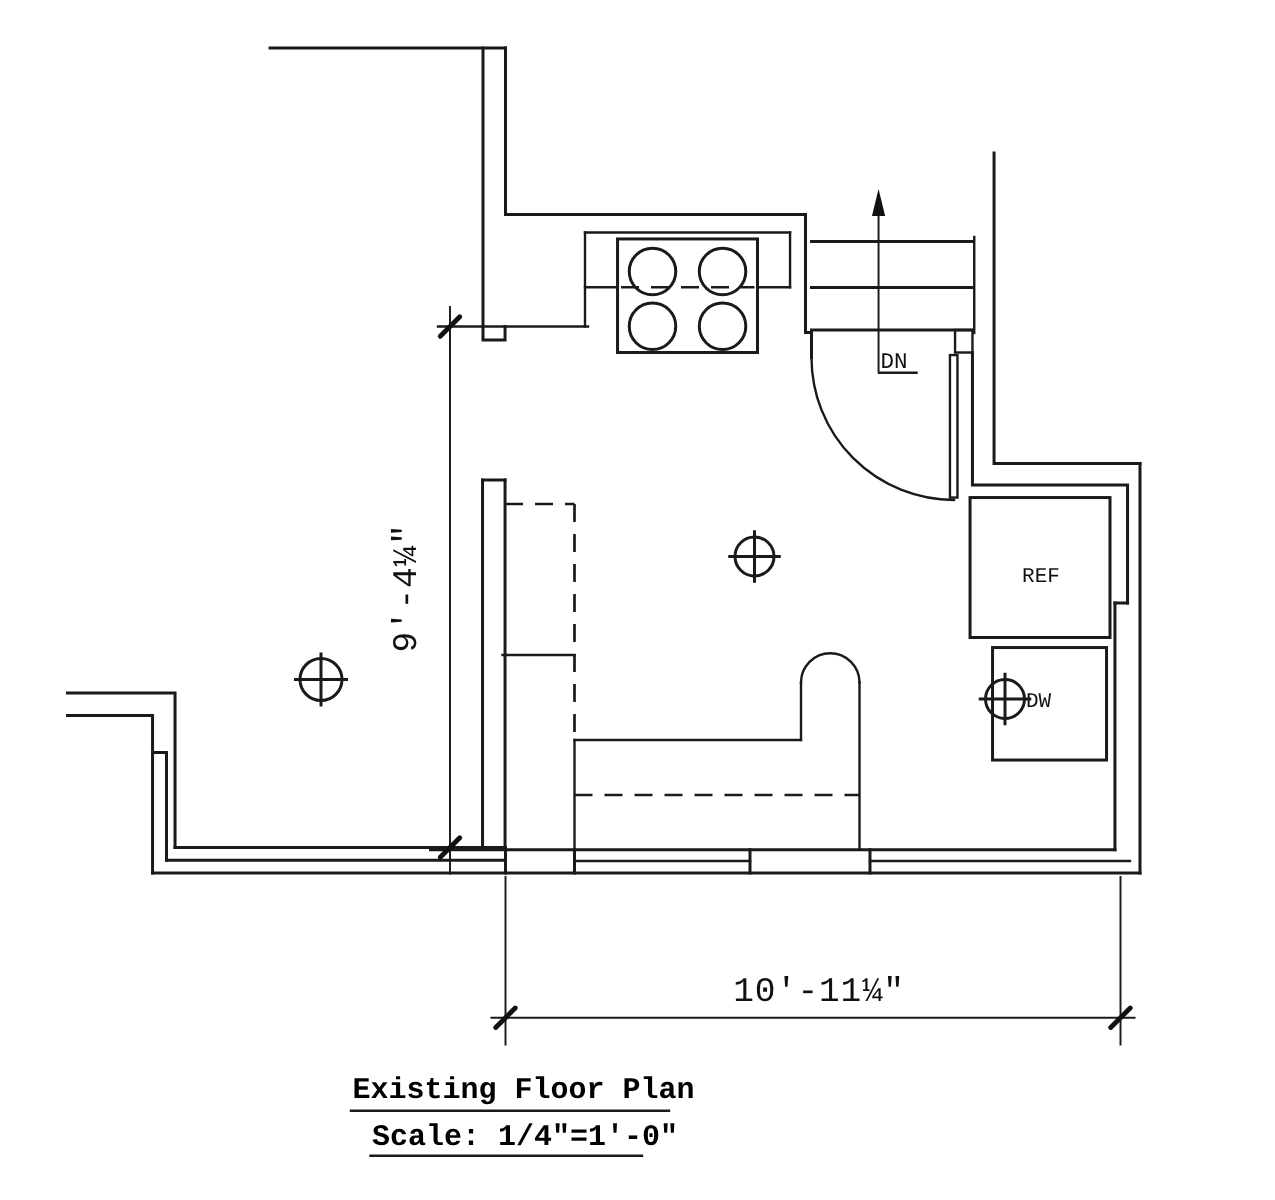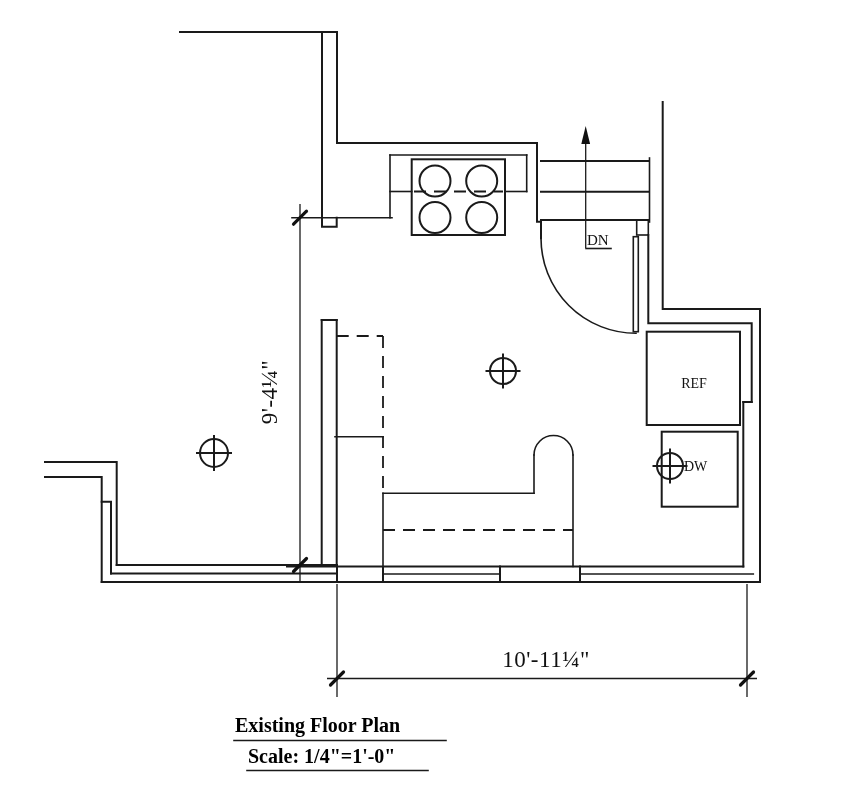--- a/index.html
+++ b/index.html
@@ -1,20 +1,20 @@
 <!DOCTYPE html>
 <html><head>
 <meta charset="utf-8">
 <style>
   html,body{margin:0;padding:0;background:#ffffff;}
   .sheet{
     position:relative;
     width:850px;height:800px;
     background:#ffffff;
-    font-family:Liberation Serif, serif;
+    font-family:Liberation Mono, monospace;
     overflow:hidden;
   }
   svg{display:block;}
   .wall{stroke:#1a1a1a;stroke-width:2;fill:none;stroke-linecap:square;}
   .wall-thin{stroke:#1a1a1a;stroke-width:1.6;fill:none;stroke-linecap:square;}
   .fixture{stroke:#1a1a1a;stroke-width:2;fill:none;}
   .hidden-line{stroke:#1a1a1a;stroke-width:1.8;fill:none;stroke-dasharray:12 8;}
   .dim-line{stroke:#1a1a1a;stroke-width:1.3;fill:none;}
   .tick{stroke:#111;stroke-width:3.2;fill:none;stroke-linecap:round;}
   .dim-text{font-size:23px;fill:#111;letter-spacing:0.5px;}

